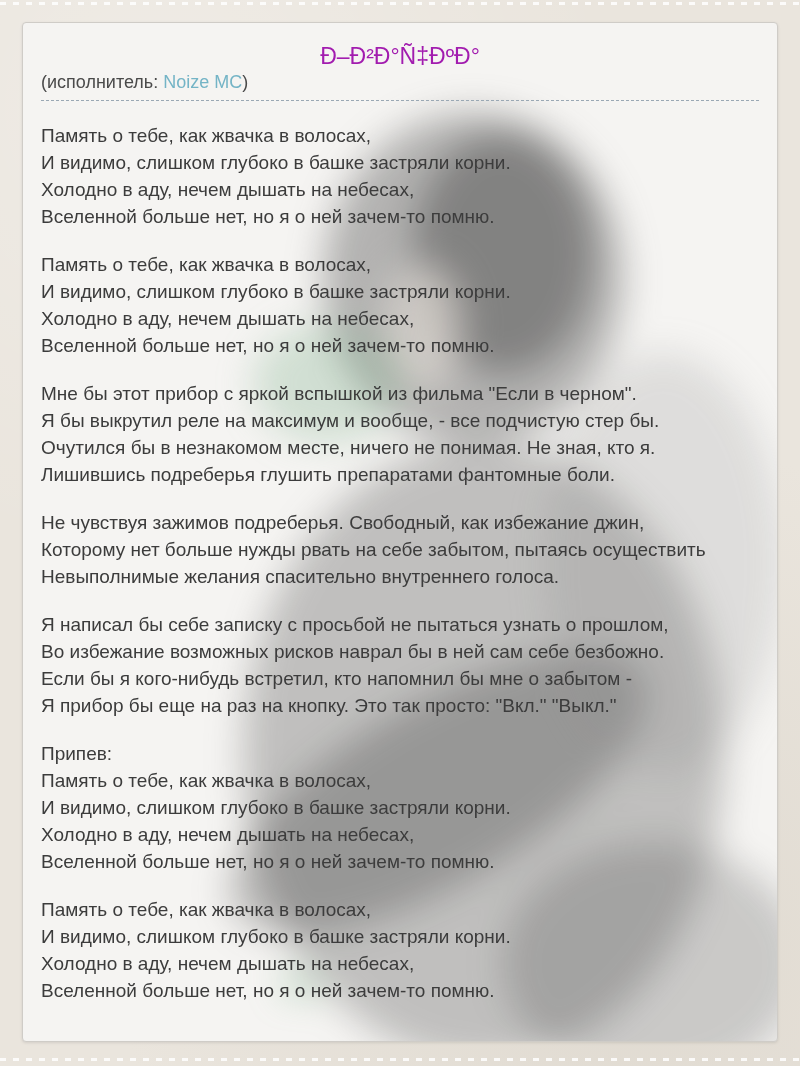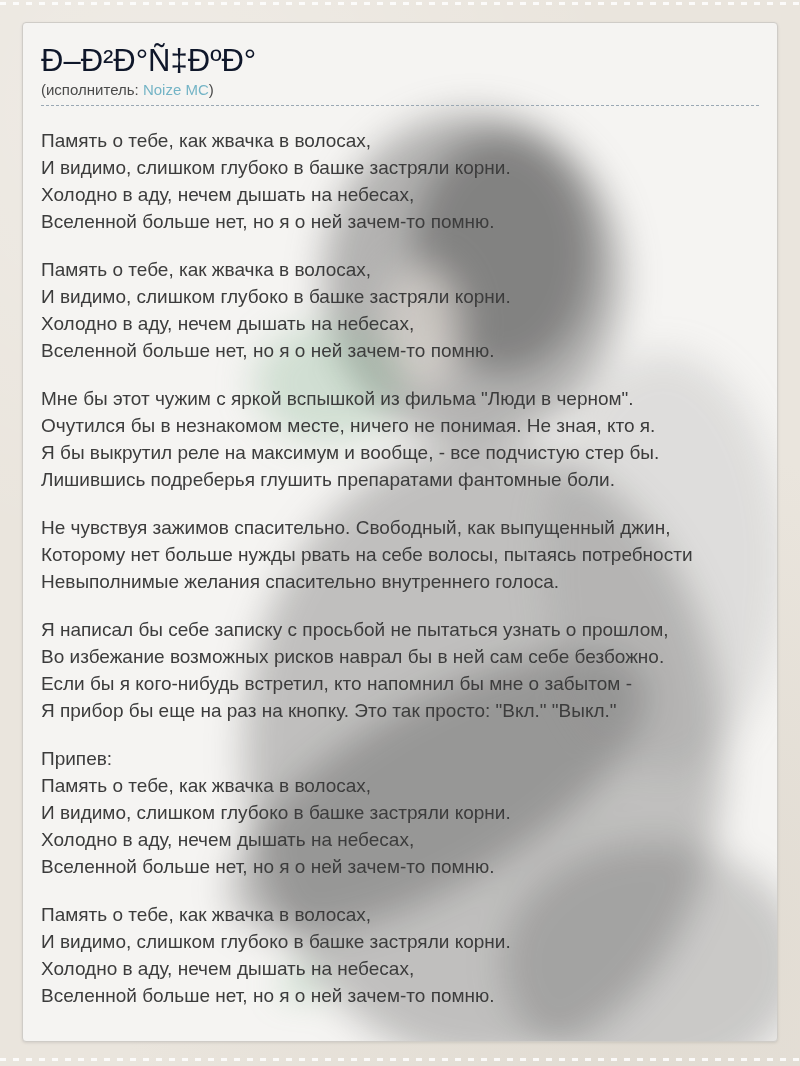--- a/index.html
+++ b/index.html
@@ -40,25 +40,26 @@
   .wm-torso       { left: 250px; top: 450px; width: 480px; height: 620px; background: rgba(80,80,80,.32); }
   .wm-guitar      { left: 210px; top: 710px; width: 470px; height: 180px; background: rgba(55,55,55,.30); transform: rotate(-30deg); }
   .wm-right-blob  { left: 550px; top: 360px; width: 240px; height: 420px; background: rgba(140,140,140,.22); }
   .wm-bottom-dark { left: 510px; top: 850px; width: 300px; height: 240px; background: rgba(90,90,90,.28); }
   .wm-green-dot   { left: 288px; top: 982px; width: 40px;  height: 18px;  background: rgba(95,170,115,.5); }
 
   .content { position: relative; z-index: 1; padding: 16px 18px 20px 18px; }
 
   h1.song-title {
     margin: 4px 0 2px 0;
-    font-size: 31px; font-weight: normal;
-    color: #0f172a;
+    font-size: 23px; font-weight: normal;
+    color: #a21caf;
     letter-spacing: 0;
+    text-align: center;
   }
-  .artist-line { font-size: 15px; color: #4a4a4a; margin: 2px 0 0 0; }
+  .artist-line { font-size: 18px; color: #4a4a4a; margin: 2px 0 0 0; }
   .artist-line a { color: #74b4c6; text-decoration: none; cursor: pointer; }
   .separator { border-bottom: 1px dashed #9aa8b4; margin: 6px 0 0 0; height: 1px; }
 
   .lyrics { margin-top: 16px; font-size: 19px; line-height: 27px; color: #3c3c3c; }
   .lyrics p { margin: 0 0 21px 0; }
   .lyrics p:last-child { margin-bottom: 0; }
 </style>
 </head>
 <body>
 
@@ -98,29 +99,29 @@
       <p></p>
       <p>
         </p>
         <div>Память о тебе, как жвачка в волосах,</div>
         <div>И видимо, слишком глубоко в башке застряли корни.</div>
         <div>Холодно в аду, нечем дышать на небесах,</div>
         <div>Вселенной больше нет, но я о ней зачем-то помню.</div>
       <p></p>
       <p>
         </p>
-        <div>Мне бы этот чужим с яркой вспышкой из фильма "Люди в черном".</div>
+        <div>Мне бы этот прибор с яркой вспышкой из фильма "Если в черном".</div>
+        <div>Я бы выкрутил реле на максимум и вообще, - все подчистую стер бы.</div>
         <div>Очутился бы в незнакомом месте, ничего не понимая. Не зная, кто я.</div>
-        <div>Я бы выкрутил реле на максимум и вообще, - все подчистую стер бы.</div>
         <div>Лишившись подреберья глушить препаратами фантомные боли.</div>
       <p></p>
       <p>
         </p>
-        <div>Не чувствуя зажимов спасительно. Свободный, как выпущенный джин,</div>
-        <div>Которому нет больше нужды рвать на себе волосы, пытаясь потребности</div>
+        <div>Не чувствуя зажимов подреберья. Свободный, как избежание джин,</div>
+        <div>Которому нет больше нужды рвать на себе забытом, пытаясь осуществить</div>
         <div>Невыполнимые желания спасительно внутреннего голоса.</div>
       <p></p>
       <p>
         </p>
         <div>Я написал бы себе записку с просьбой не пытаться узнать о прошлом,</div>
         <div>Во избежание возможных рисков наврал бы в ней сам себе безбожно.</div>
         <div>Если бы я кого-нибудь встретил, кто напомнил бы мне о забытом -</div>
         <div>Я прибор бы еще на раз на кнопку. Это так просто: "Вкл." "Выкл."</div>
       <p></p>
       <p>

